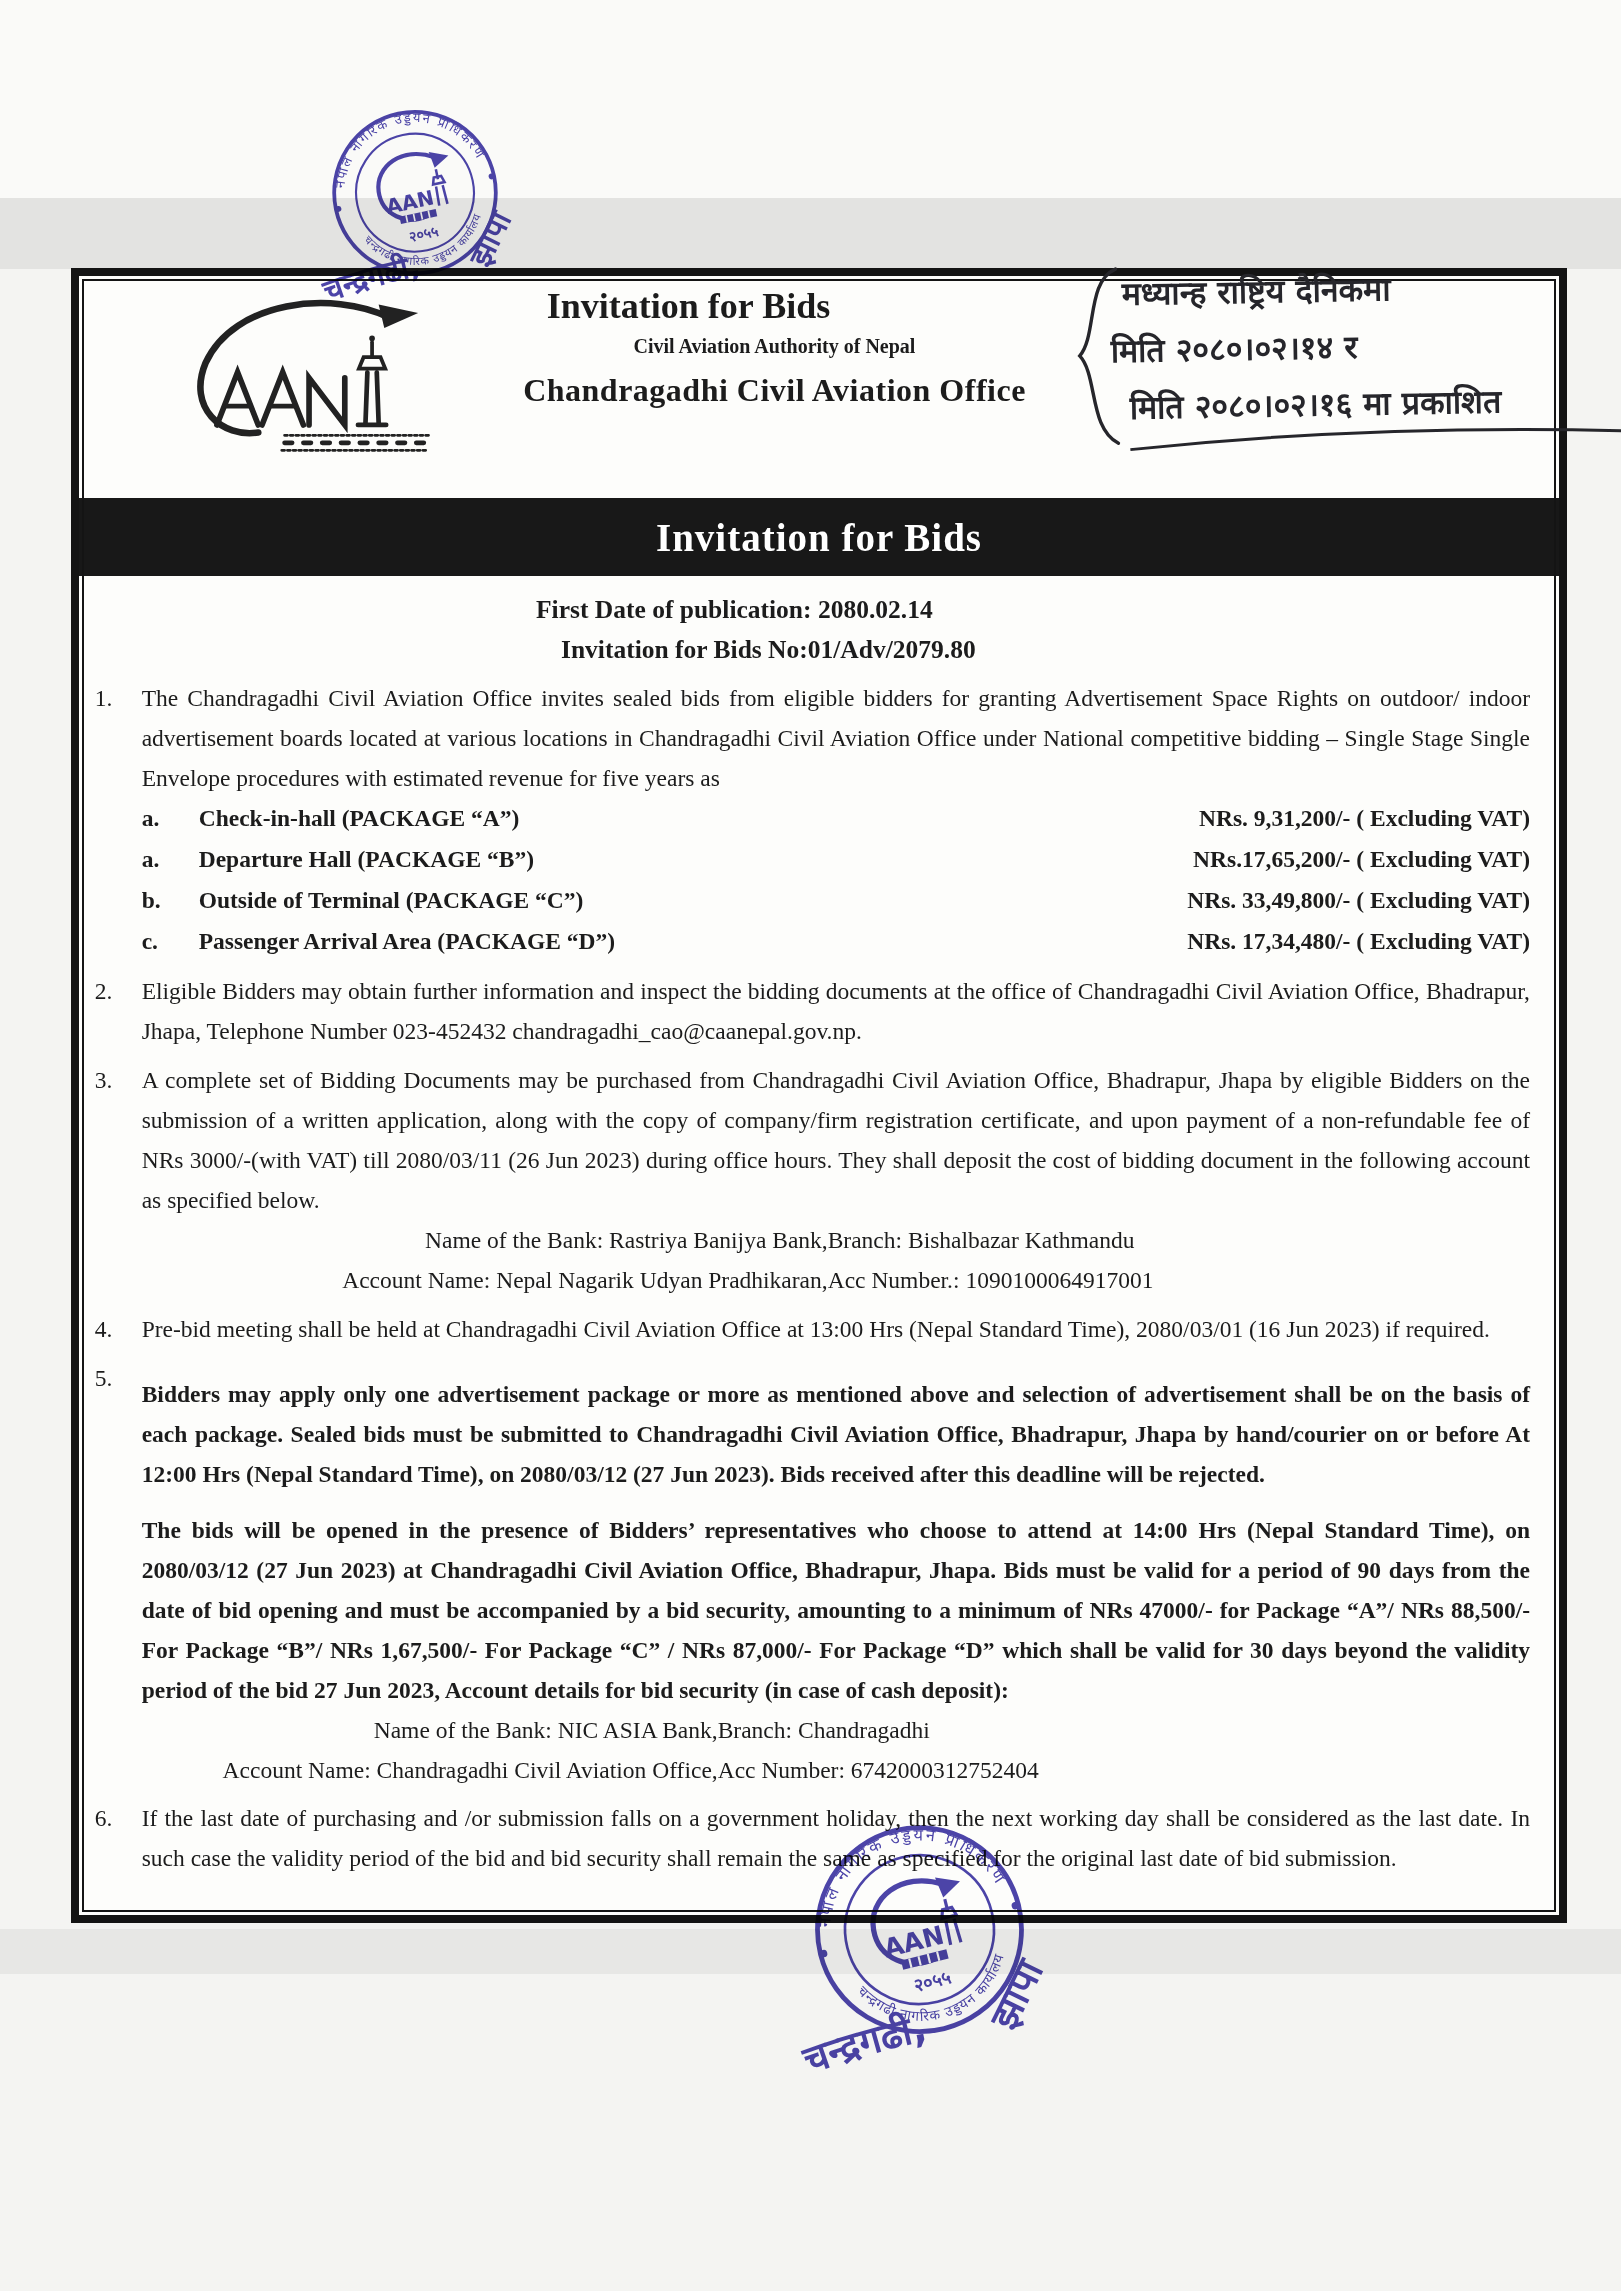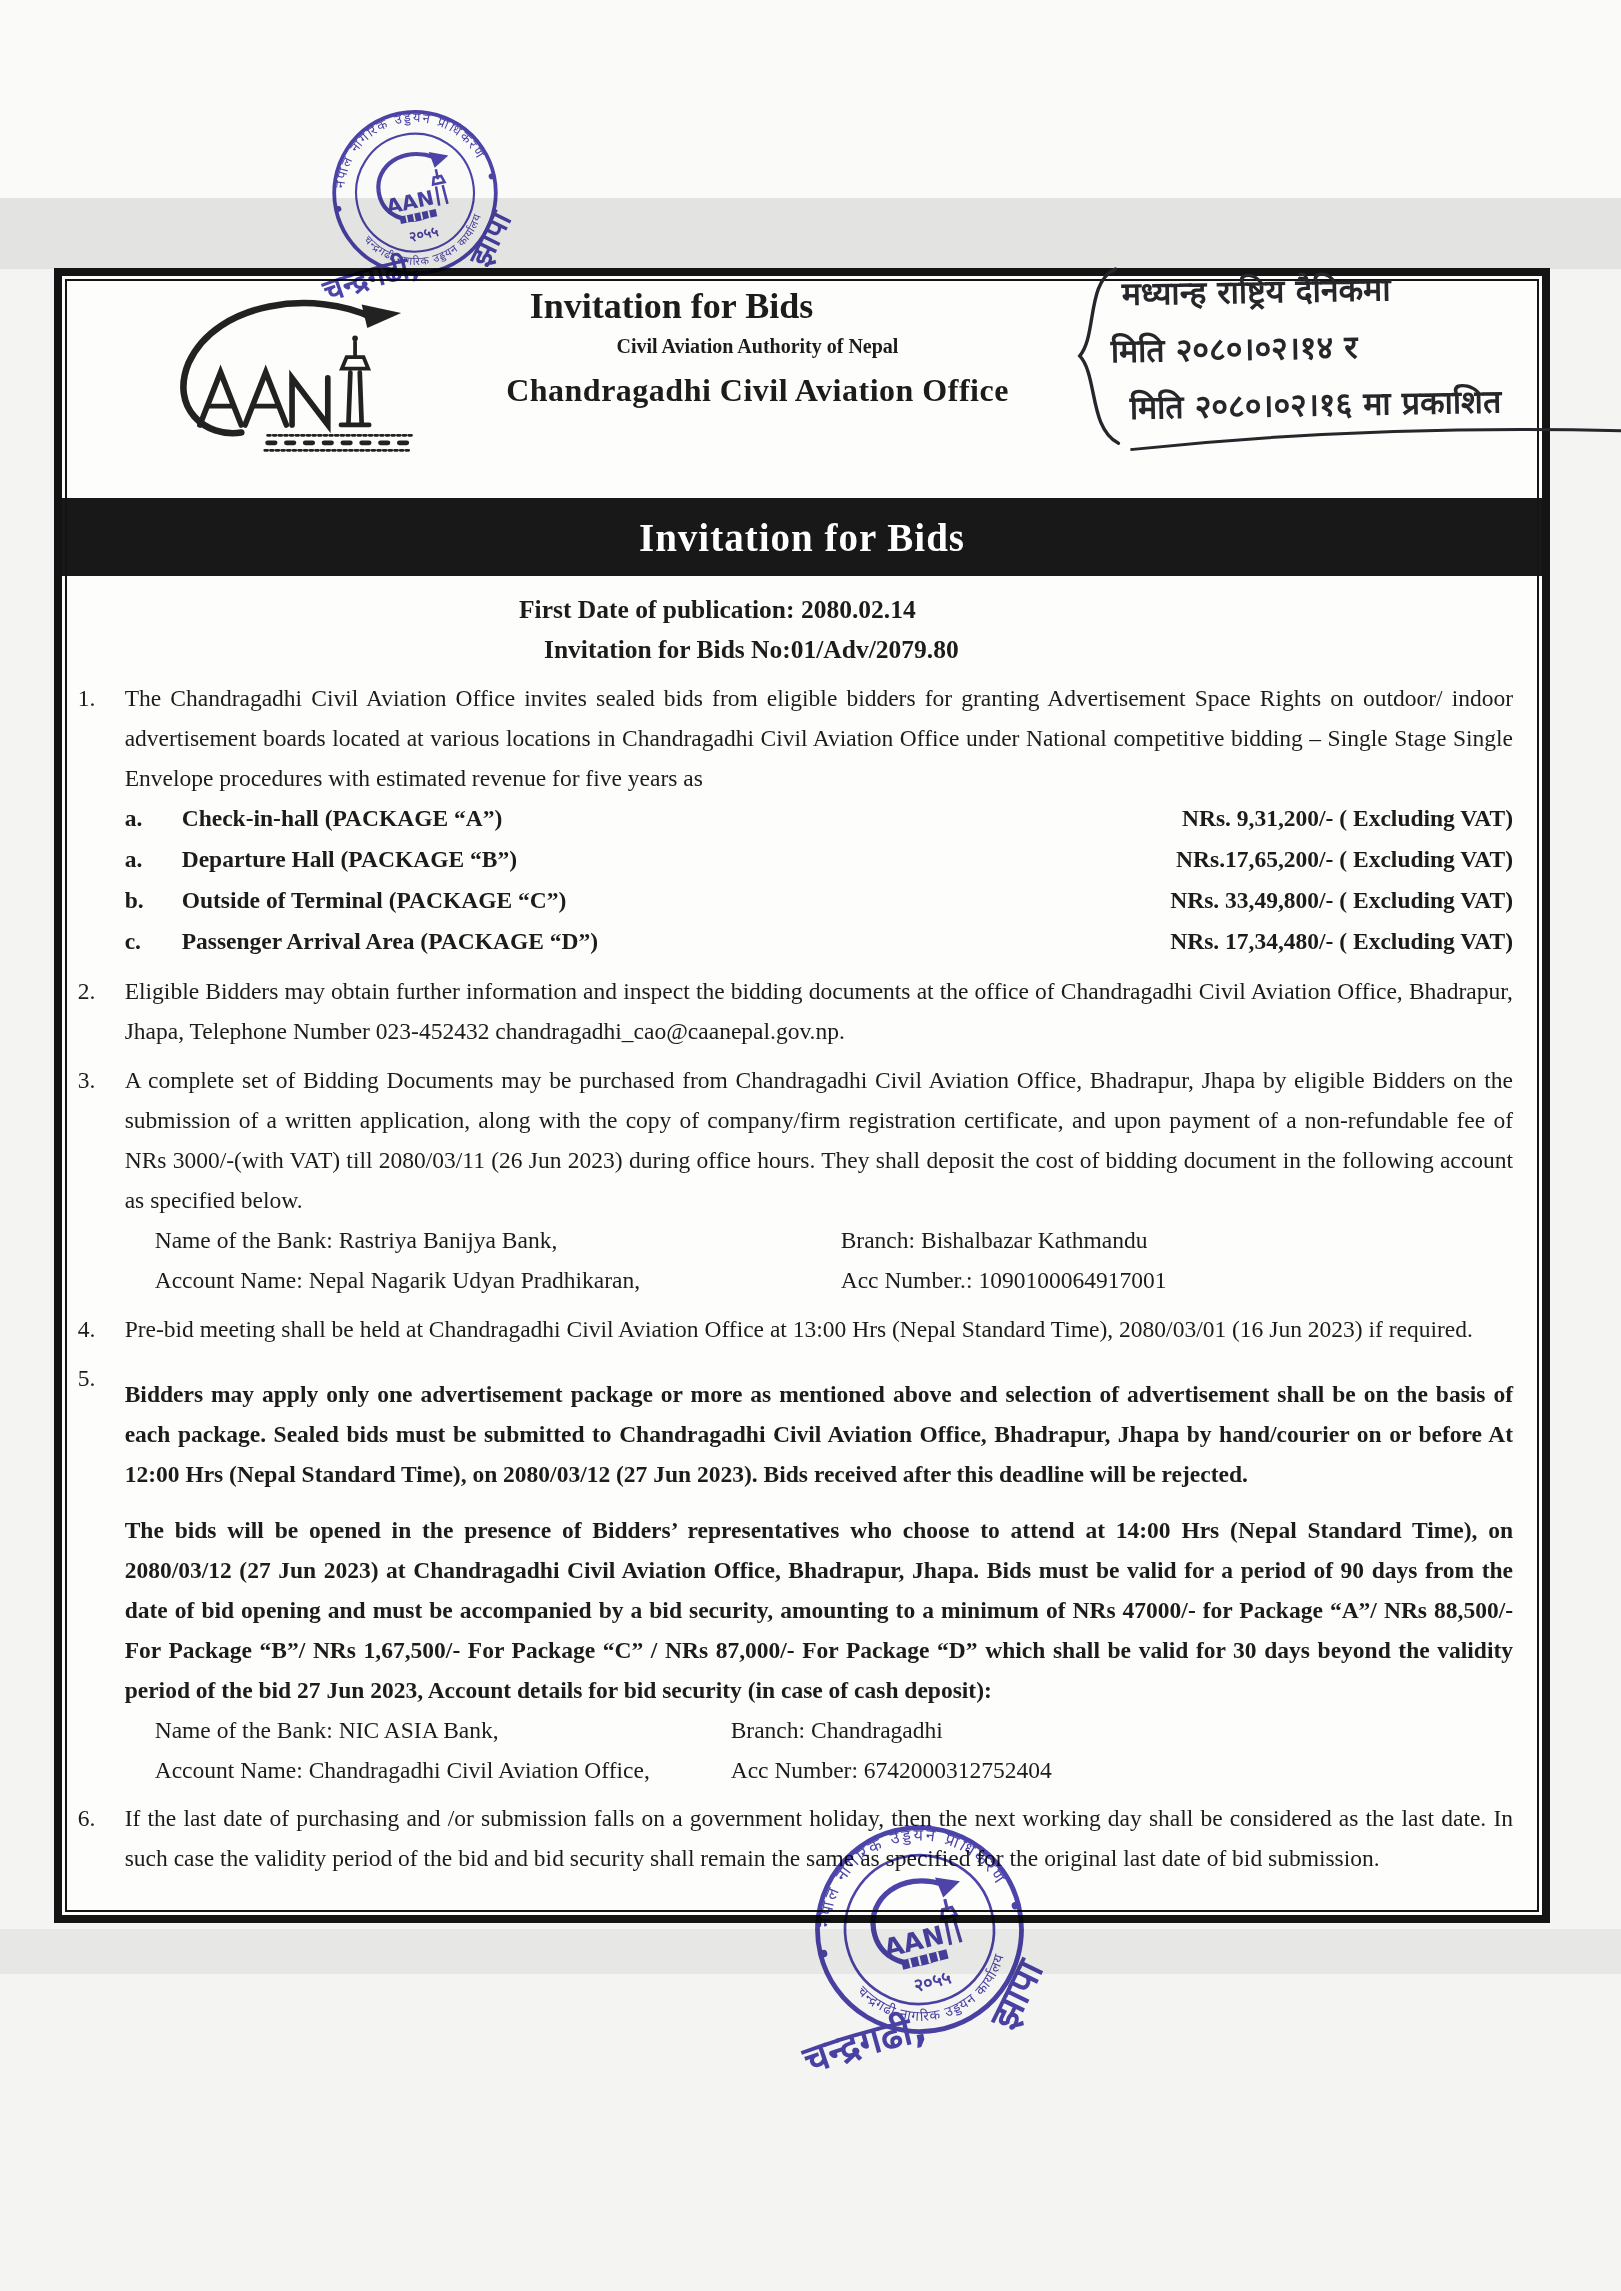--- a/index.html
+++ b/index.html
@@ -4,21 +4,21 @@
 <style>
   html,body{margin:0;padding:0;background:#d8d8d6;}
   .page{position:relative;width:1621px;height:2292px;background:#f4f4f2;overflow:hidden;
         font-family:"Liberation Serif",serif;color:#1c1c1c;}
   .band{position:absolute;left:0;width:100%;}
   .band-toplight{top:0;height:198px;background:#fafaf8;}
   .band-shadow-top{top:198px;height:71px;background:#e3e3e1;}
   .band-shadow-bottom{top:1929px;height:45px;background:#e7e7e5;}
 
   
-  .frame{position:absolute;left:54px;top:268px;width:1480px;height:1639px;
+  .frame{position:absolute;left:71px;top:268px;width:1480px;height:1639px;
          border:8.8px solid #141414;background:#fdfdfb;}
   .frame::before{content:"";position:absolute;inset:2.9px;border:2px solid #141414;pointer-events:none;}
 
   
   .header{position:relative;height:222px;}
   .logo-svg{position:absolute;left:63px;top:5.9px;width:304px;height:174px;}
   .titles{position:absolute;left:176px;top:9.8px;width:1039px;text-align:center;line-height:1.15;}
   .t1{font-size:36px;font-weight:bold;transform:translateX(-86px);}
   .t2{font-size:20px;font-weight:bold;margin-top:7.8px;}
   .t3{font-size:32px;font-weight:bold;margin-top:13.7px;letter-spacing:0.5px;}
@@ -32,21 +32,21 @@
   .pub{text-align:center;font-weight:bold;font-size:25.5px;}
   .pub1{transform:translateX(-78px);}
   .pub2{transform:translateX(-44px);margin-bottom:4px;}
   .item{display:flex;margin-top:8.8px;}
   .item .num{width:47px;flex:none;}
   .item .body{flex:1;text-align:justify;}
   .pkg-row{display:flex;font-weight:bold;line-height:41px;}
   .pkg-letter{width:57px;flex:none;}
   .pkg-name{width:717px;flex:none;}
   .pkg-amount{flex:1;text-align:right;}
-  .bank-row{display:flex;text-align:left;margin-left:30px;}
+  .bank-row{display:flex;text-align:right;}
   .bank-c1-wide{width:686px;flex:none;}
   .bank-c1-mid{width:576px;flex:none;}
   .cont-par{margin-top:16px;font-weight:bold;}
 
   
   .stamp{position:absolute;mix-blend-mode:multiply;opacity:0.92;z-index:30;}
   #stamp-top{left:314px;top:90px;width:202px;}
   #stamp-bottom{left:792px;top:1800px;width:255px;}
   .stamp text, .stamp textPath{font-family:"DejaVu Sans",sans-serif;}
 

